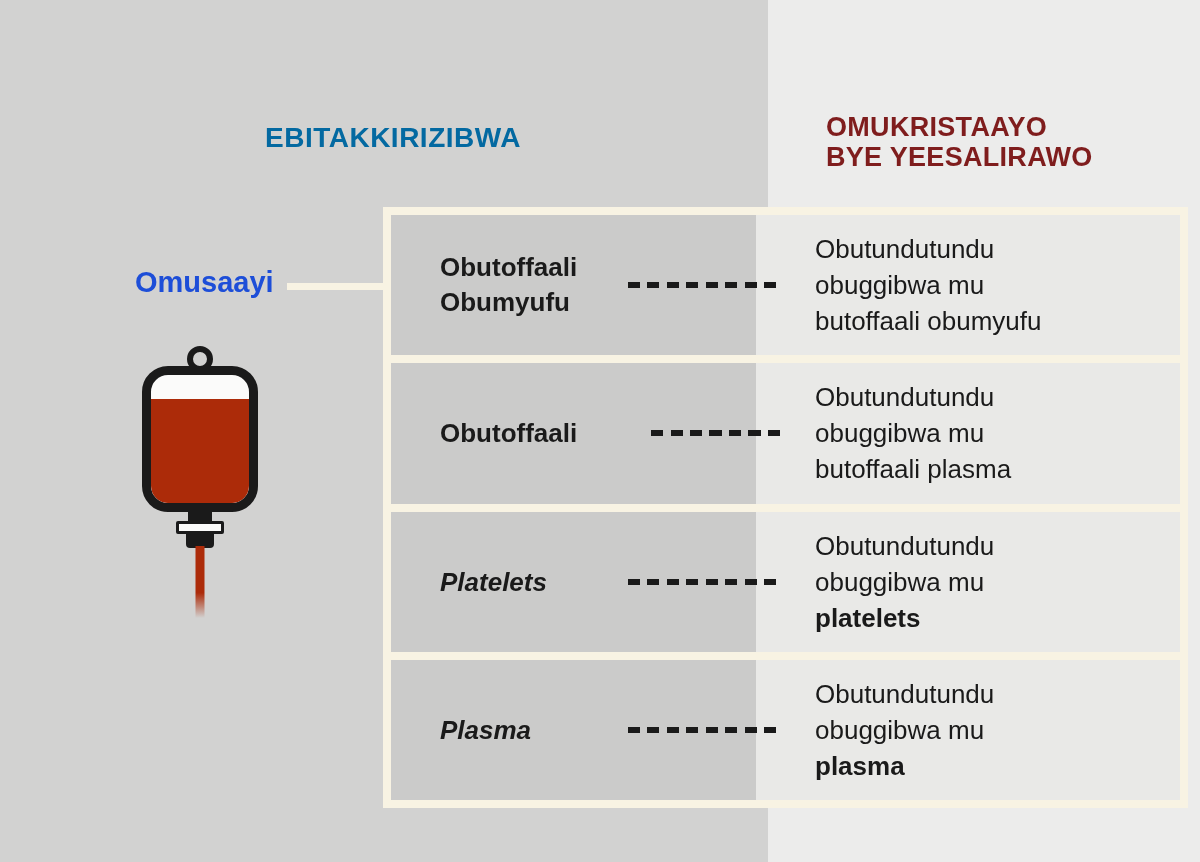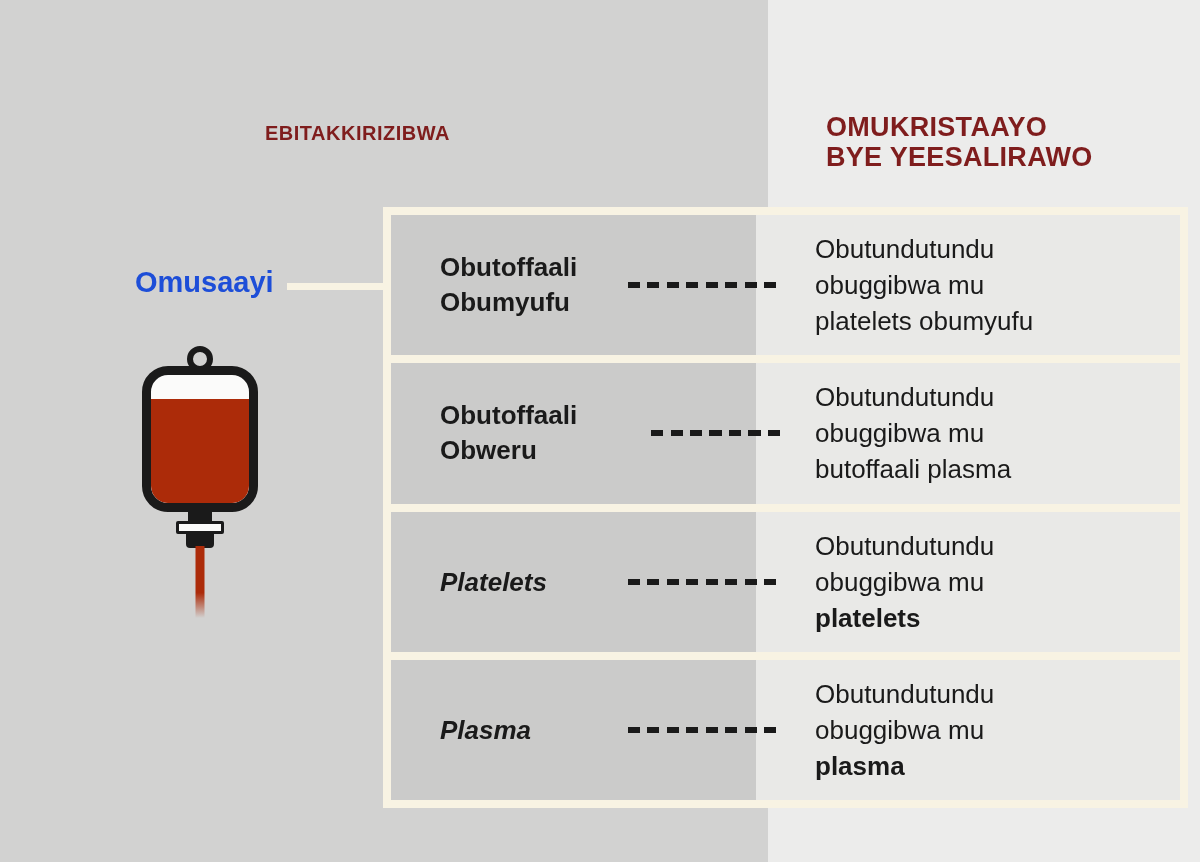--- a/index.html
+++ b/index.html
@@ -19,23 +19,23 @@
     position: absolute;
     left: 768px; top: 0;
     width: 432px; height: 862px;
     background: #ececeb;
   }
 
   
   .header-left {
     position: absolute;
     left: 265px; top: 122px;
-    font-size: 20px; font-weight: bold;
+    font-size: 28px; font-weight: bold;
     letter-spacing: 0.5px;
-    color: #7f1d1d;
+    color: #0369a1;
   }
   .header-right {
     position: absolute;
     left: 826px; top: 112px;
     font-size: 27px; font-weight: bold;
     line-height: 30px;
     letter-spacing: 0.3px;
     color: #7f1d1d;
   }
   .header-right span { display: block; }
@@ -195,28 +195,27 @@
 
     <div class="row">
       <div class="row-label">
         <span>Obutoffaali</span>
         <span>Obumyufu</span>
       </div>
       <div class="row-dashes dash-8"></div>
       <div class="row-text">
         <span>Obutundutundu</span>
         <span>obuggibwa mu</span>
-        <span>platelets obumyufu</span>
+        <span>butoffaali obumyufu</span>
       </div>
     </div>
 
     <div class="row">
       <div class="row-label">
         <span>Obutoffaali</span>
-        <span>Obweru</span>
       </div>
       <div class="row-dashes dash-7"></div>
       <div class="row-text">
         <span>Obutundutundu</span>
         <span>obuggibwa mu</span>
         <span>butoffaali plasma</span>
       </div>
     </div>
 
     <div class="row">

